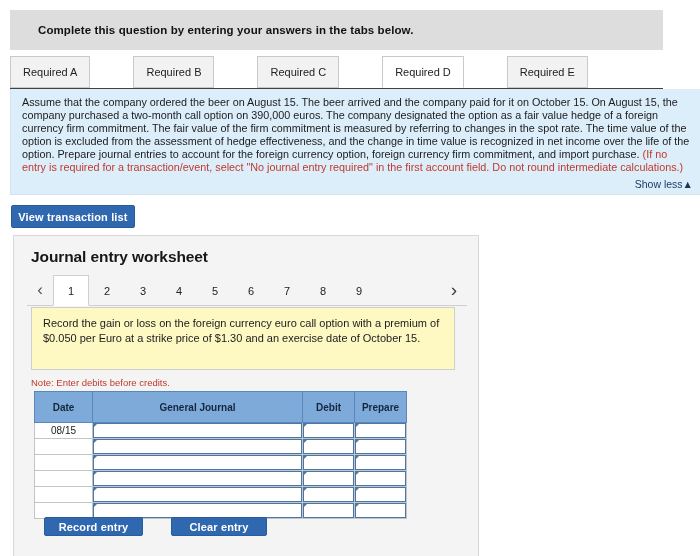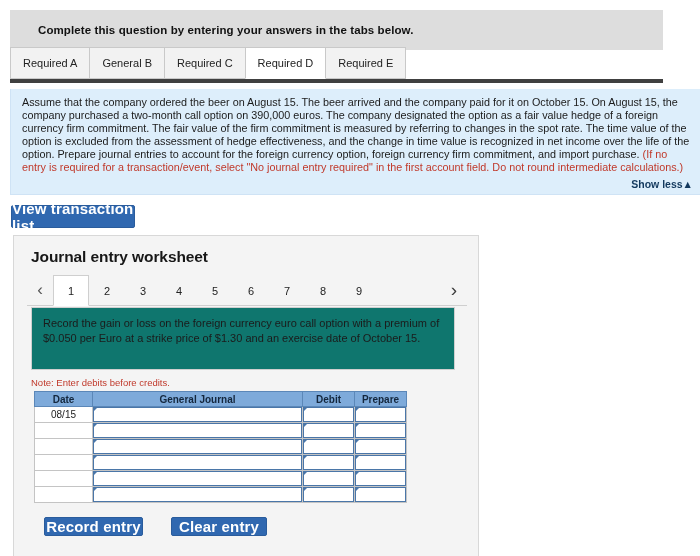--- a/index.html
+++ b/index.html
@@ -31,27 +31,28 @@
     font-size: 11.5px;
     font-weight: bold;
     color: #111111;
     letter-spacing: 0.1px;
   }
 
   
   .tabs {
     position: absolute;
     left: 10px;
-    top: 50px;
+    top: 56px;
     width: 653px;
     height: 33px;
-    border-bottom: 4px solid #404040;
+    border-bottom: 1px solid #404040;
     display: flex;
     align-items: flex-end;
     background: transparent;
+    gap: 44px;
   }
   .tab {
     height: 32px;
     min-width: 68px;
     padding: 0 12px;
     display: flex;
     align-items: center;
     justify-content: center;
     font-size: 11px;
     color: #222222;
@@ -86,33 +87,33 @@
     line-height: 12.9px;
     color: #1b1b1b;
     margin: 0;
   }
   .qtext .red { color: #c0392b; }
   .showless {
     position: absolute;
     right: 11px;
     bottom: 4px;
     font-size: 10.5px;
-    font-weight: bold;
+    font-weight: normal;
     color: #13395e;
     cursor: pointer;
     user-select: none;
   }
 
   
   .btn {
     background: #3068b0;
     color: #ffffff;
     border: 1px solid #2a5c9c;
     border-radius: 2px;
-    font-size: 15px;
+    font-size: 11px;
     font-weight: bold;
     font-family: "Liberation Sans", sans-serif;
     display: flex;
     align-items: center;
     justify-content: center;
     cursor: pointer;
     letter-spacing: 0.15px;
   }
   .btn-view-tx {
     position: absolute;
@@ -191,21 +192,21 @@
     font-weight: normal;
   }
 
   
   .prompt {
     position: absolute;
     left: 17px;
     top: 71px;
     width: 424px;
     height: 63px;
-    background: #0f766e;
+    background: #fef9c3;
     border: 1px solid #cfcfcf;
     padding: 8px 11px;
     font-size: 11px;
     line-height: 14.5px;
     color: #1b1b1b;
   }
 
   
   .note {
     position: absolute;
@@ -223,21 +224,21 @@
     width: 372px;
     border-collapse: collapse;
     table-layout: fixed;
   }
   .jtable th {
     background: #7eaada;
     border: 1px solid #5b87b8;
     color: #14273d;
     font-size: 10px;
     font-weight: bold;
-    height: 15px;
+    height: 31px;
     padding: 0;
   }
   .jtable td {
     border: 1px solid #c4c4c4;
     background: #ffffff;
     height: 16px;
     padding: 0;
     vertical-align: middle;
   }
   .col-date  { width: 58px; }
@@ -293,21 +294,21 @@
 </style>
 </head>
 <body>
 
 <div class="banner">
   <span class="banner-text">Complete this question by entering your answers in the tabs below.</span>
 </div>
 
 <div class="tabs">
   <div class="tab">Required A</div>
-  <div class="tab">General B</div>
+  <div class="tab">Required B</div>
   <div class="tab">Required C</div>
   <div class="tab active">Required D</div>
   <div class="tab">Required E</div>
 </div>
 
 <div class="qpanel">
   <p class="qtext"><span>Assume that the company ordered the beer on August 15. The beer arrived and the company paid for it on October 15. On August 15, the company purchased a two-month call option on 390,000 euros. The company designated the option as a fair value hedge of a foreign currency firm commitment. The fair value of the firm commitment is measured by referring to changes in the spot rate. The time value of the option is excluded from the assessment of hedge effectiveness, and the change in time value is recognized in net income over the life of the option. Prepare journal entries to account for the foreign currency option, foreign currency firm commitment, and import purchase. </span><span class="red">(If no entry is required for a transaction/event, select "No journal entry required" in the first account field. Do not round intermediate calculations.)</span></p>
   <span class="showless">Show less▲</span>
 </div>
 

